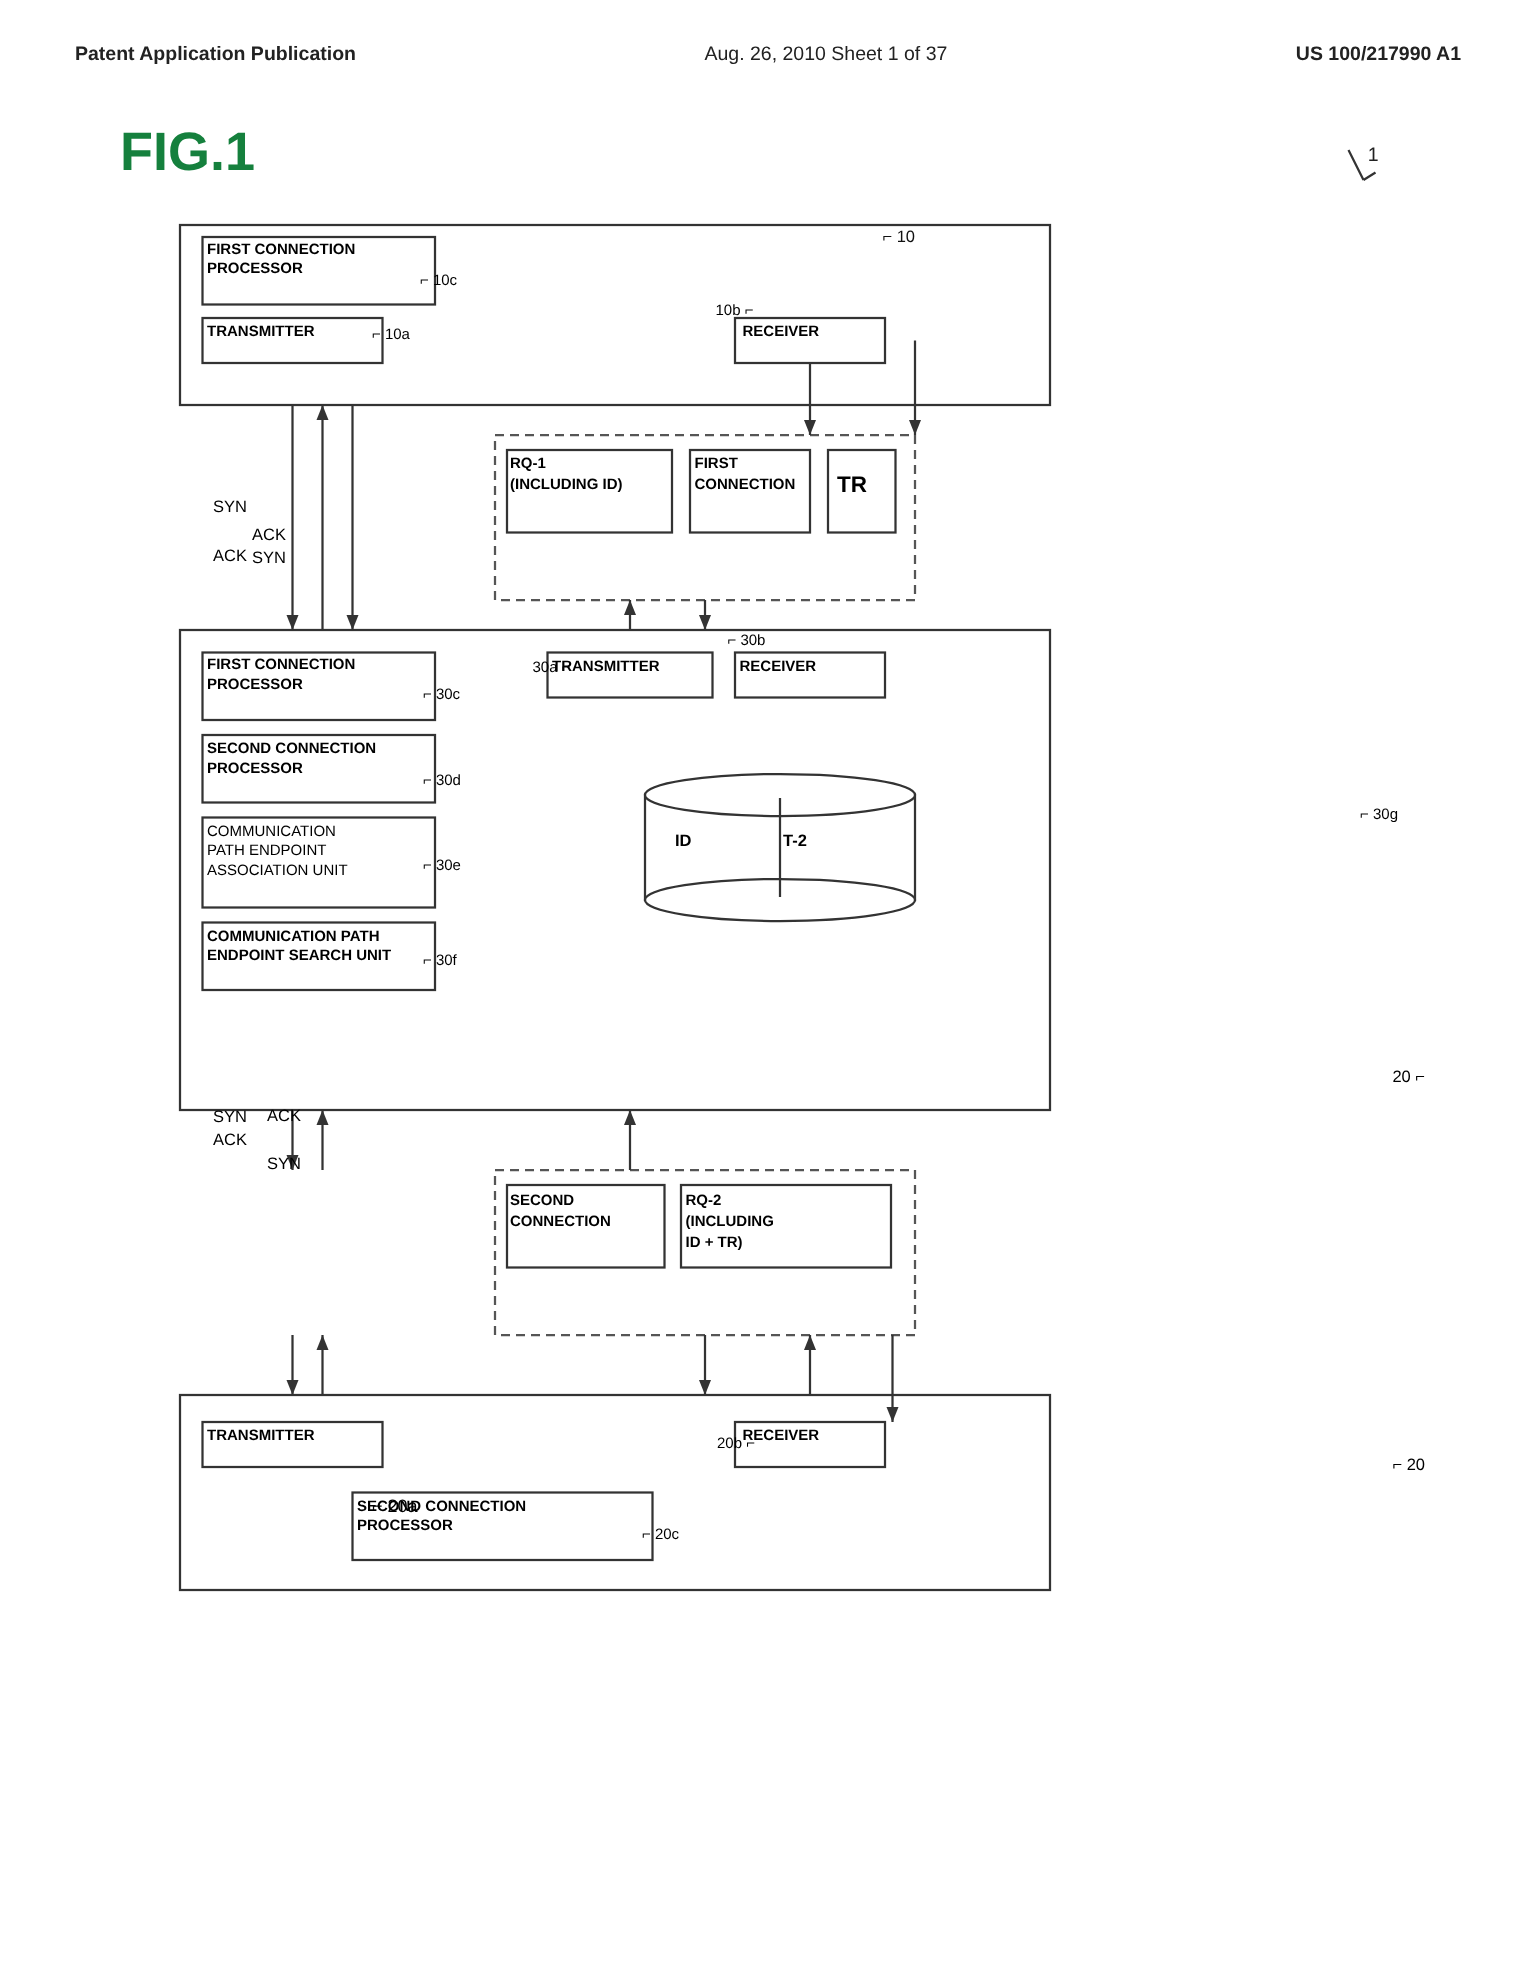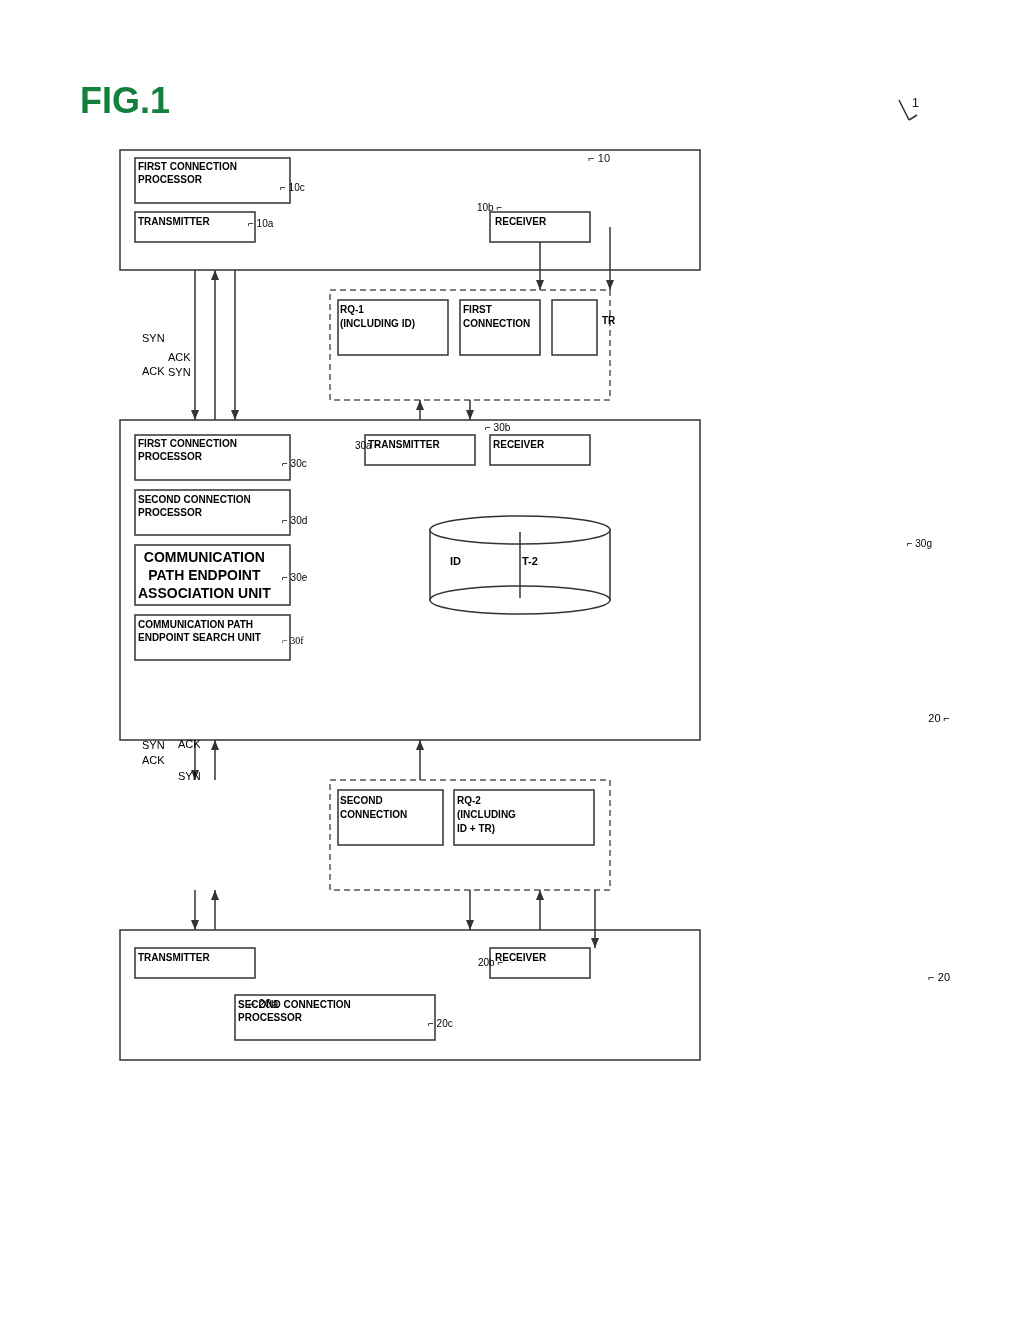--- a/index.html
+++ b/index.html
@@ -79,20 +79,25 @@
       height: 100%;
       overflow: visible;
     }
 
   </style>
 </head>
 <body>
 
 <div class="page">
 
+  <div class="header">
+    <div class="header-left">Patent Application Publication</div>
+    <div class="header-center">Aug. 26, 2010    Sheet 1 of 37</div>
+    <div class="header-right">US 100/217990 A1</div>
+  </div>
 
   <div class="fig-label">FIG.1</div>
 
   <div class="ref-1" style="position:absolute; top:95px; right:105px; font-size:13px;">
     <svg width="40" height="35" style="display:inline-block;">
       <line x1="20" y1="5" x2="30" y2="25" stroke="#333" stroke-width="1.5"></line>
       <line x1="30" y1="25" x2="38" y2="20" stroke="#333" stroke-width="1.5"></line>
     </svg>
     <span style="position:absolute; top:0; right:0; font-size:13px;">1</span>
   </div>
@@ -205,45 +210,45 @@
 
     <div style="position:absolute; top:76px; left:78px; font-size:10px; font-weight:bold;">TRANSMITTER</div>
     <div style="position:absolute; top:78px; left:188px; font-size:10px;">⌐ 10a</div>
 
     <div style="position:absolute; top:62px; left:417px; font-size:10px;">10b ⌐</div>
 
     <div style="position:absolute; top:76px; left:435px; font-size:10px; font-weight:bold;">RECEIVER</div>
 
     <div style="position:absolute; top:163px; left:280px; font-size:10px; font-weight:bold; line-height:1.4;">RQ-1<br>(INCLUDING ID)</div>
     <div style="position:absolute; top:163px; left:403px; font-size:10px; font-weight:bold; line-height:1.4;">FIRST<br>CONNECTION</div>
-    <div style="position:absolute; top:175px; left:498px; font-size:10px; font-weight:bold;margin-left:44px;">TR</div>
+    <div style="position:absolute; top:175px; left:498px; font-size:15px; font-weight:bold;">TR</div>
 
     <div style="position:absolute; top:192px; left:82px; font-size:11px;">SYN</div>
     <div style="position:absolute; top:210px; left:108px; font-size:11px; line-height:1.4;">ACK<br>SYN</div>
     <div style="position:absolute; top:225px; left:82px; font-size:11px;">ACK</div>
 
     <div style="position:absolute; top:572px; right:10px; font-size:11px;">20 ⌐</div>
 
     <div style="position:absolute; top:297px; left:78px; font-size:10px; font-weight:bold; line-height:1.3;">FIRST CONNECTION<br>PROCESSOR</div>
     <div style="position:absolute; top:318px; left:222px; font-size:10px;">⌐ 30c</div>
 
     <div style="position:absolute; top:299px; left:308px; font-size:10px; font-weight:bold;">TRANSMITTER</div>
     <div style="position:absolute; top:300px; left:295px; font-size:10px;">30a ⌐</div>
 
     <div style="position:absolute; top:299px; left:433px; font-size:10px; font-weight:bold;">RECEIVER</div>
     <div style="position:absolute; top:282px; left:425px; font-size:10px;">⌐ 30b</div>
 
     <div style="position:absolute; top:353px; left:78px; font-size:10px; font-weight:bold; line-height:1.3;">SECOND CONNECTION<br>PROCESSOR</div>
     <div style="position:absolute; top:375px; left:222px; font-size:10px;">⌐ 30d</div>
 
-    <div style="position:absolute; top:408px; left:78px; font-size:14px; font-weight:bold; line-height:1.3;text-align:center;">COMMUNICATION<br>PATH ENDPOINT<br>ASSOCIATION UNIT</div>
+    <div style="position:absolute; top:408px; left:78px; font-size:10px; font-weight:normal; line-height:1.3;">COMMUNICATION<br>PATH ENDPOINT<br>ASSOCIATION UNIT</div>
     <div style="position:absolute; top:432px; left:222px; font-size:10px;">⌐ 30e</div>
 
     <div style="position:absolute; top:478px; left:78px; font-size:10px; font-weight:bold; line-height:1.3;">COMMUNICATION PATH<br>ENDPOINT SEARCH UNIT</div>
-    <div style="position:absolute; top:495px; left:222px; font-size:10px;font-family:Liberation Serif, serif;">⌐ 30f</div>
+    <div style="position:absolute; top:495px; left:222px; font-size:10px;">⌐ 30f</div>
 
     <div style="position:absolute; top:415px; left:390px; font-size:11px; font-weight:bold;">ID</div>
     <div style="position:absolute; top:415px; left:462px; font-size:11px; font-weight:bold;">T-2</div>
     <div style="position:absolute; top:398px; right:28px; font-size:10px;">⌐ 30g</div>
 
     <div style="position:absolute; top:598px; left:82px; font-size:11px; line-height:1.4;">SYN<br>ACK</div>
     <div style="position:absolute; top:598px; left:118px; font-size:11px;">ACK</div>
     <div style="position:absolute; top:630px; left:118px; font-size:11px;">SYN</div>
 
     <div style="position:absolute; top:654px; left:280px; font-size:10px; font-weight:bold; line-height:1.4;">SECOND<br>CONNECTION</div>

